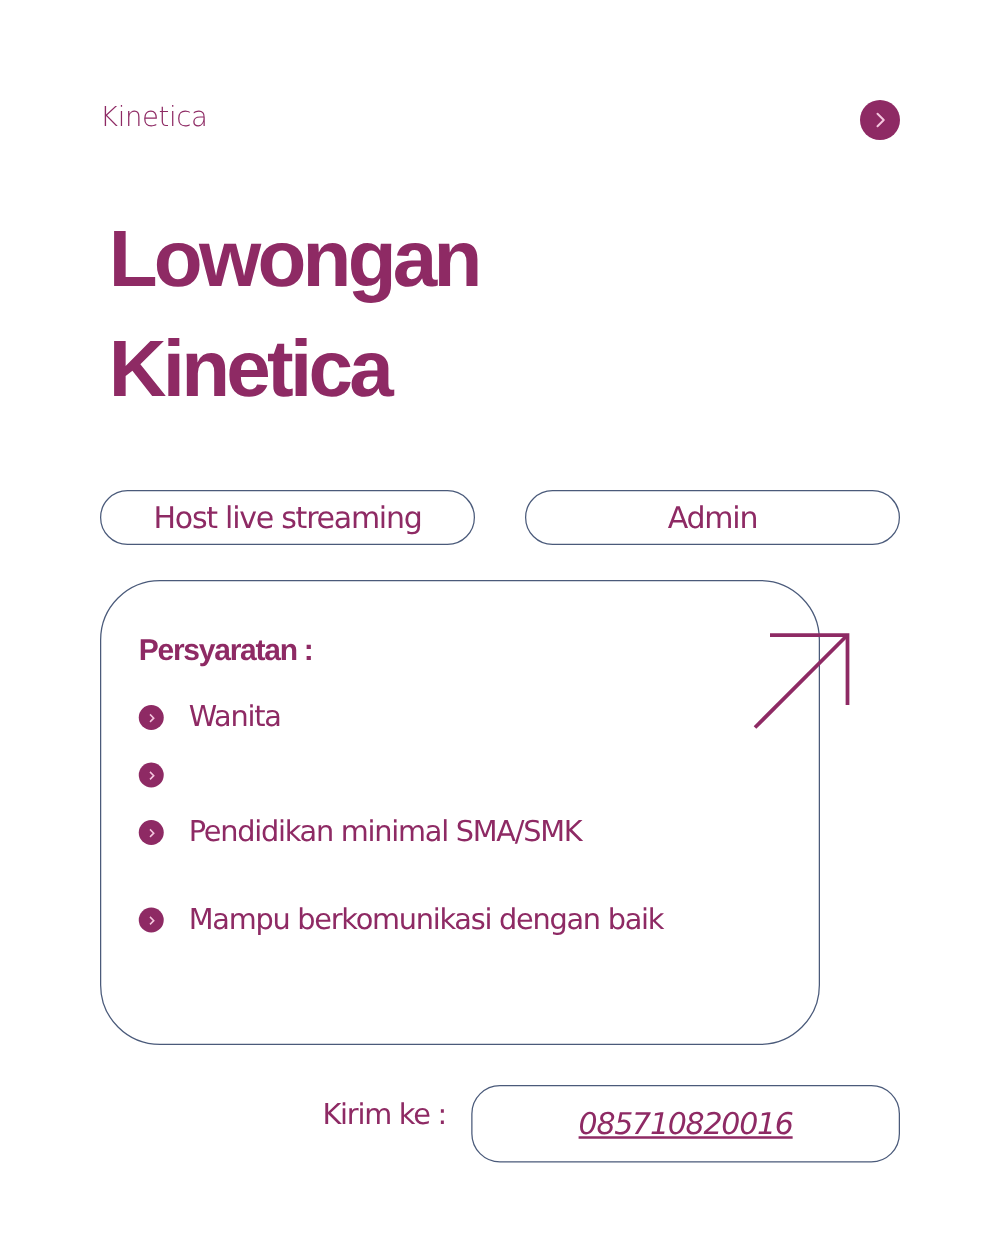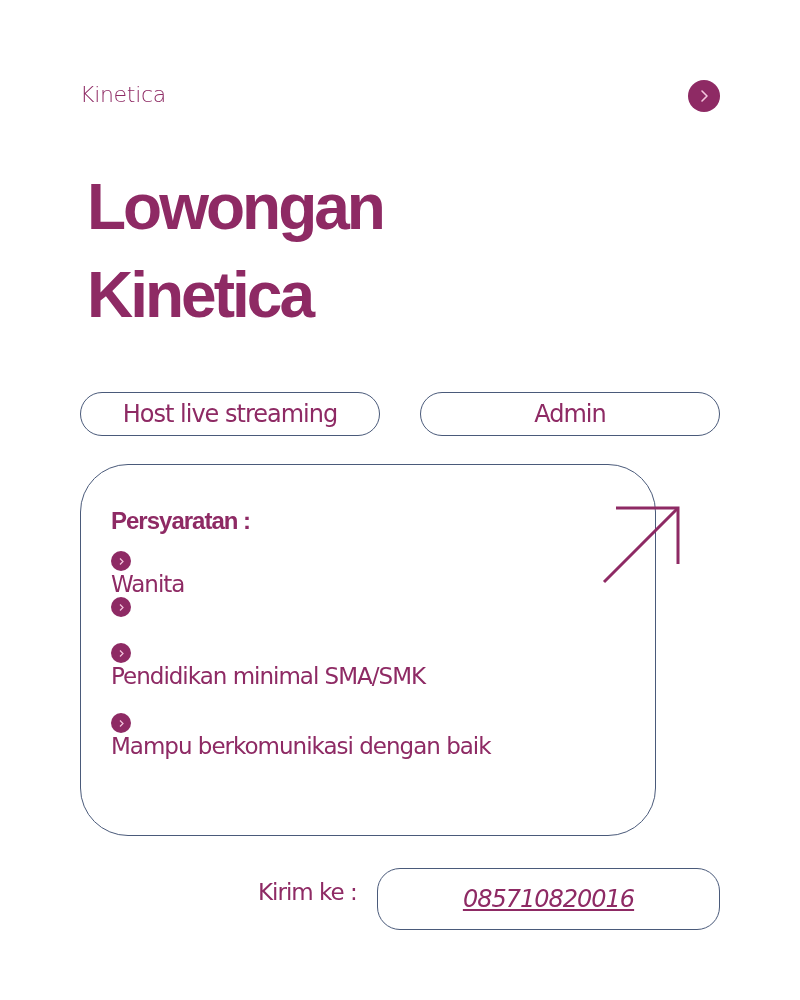--- a/index.html
+++ b/index.html
@@ -15,21 +15,21 @@
   .pill { position:absolute; height:44px; border:1.5px solid #4a5a7a; border-radius:22px; box-sizing:border-box;
           display:flex; align-items:center; justify-content:center; font-size:24px; color:#8e2a64;
           font-family:"DejaVu Sans", sans-serif; letter-spacing:-1px; }
   .pill-1 { left:80px; top:392px; width:300px;text-align:center; }
   .pill-2 { left:420px; top:392px; width:300px; }
   .card { position:absolute; left:80px; top:464px; width:576px; height:372px; border:1.5px solid #4a5a7a;
           border-radius:48px; box-sizing:border-box; }
   .card-title { position:absolute; left:30px; top:42px; font-size:24px; font-weight:700; color:#8e2a64;
                 letter-spacing:-1px; }
   .req-list { position:absolute; left:30px; top:86px; margin:0; padding:0; list-style:none; }
-  .req-item { display:flex; align-items:flex-start; height:46px;flex-direction:column; }
+  .req-item { display:flex; align-items:center; height:46px; }
   .req-item.gap { margin-top:24px; }
   .bullet { width:20px; height:20px; border-radius:50%; background:#8e2a64; display:flex;
             align-items:center; justify-content:center; margin-right:20px; flex:none; }
   .bullet svg { width:9px; height:9px; }
   .req-text { font-size:23px; color:#8e2a64; font-family:"DejaVu Sans", sans-serif; letter-spacing:-1px; }
   .arrow { position:absolute; left:515px; top:35px; width:90px; height:90px; }
   .send-label { position:absolute; left:258px; top:879px; font-size:23px; color:#8e2a64;
                 font-family:"DejaVu Sans", sans-serif; letter-spacing:-1px;text-align:right; }
   .phone { position:absolute; left:377px; top:868px; width:343px; height:62px; border:1.5px solid #4a5a7a;
            border-radius:23px; box-sizing:border-box; display:flex; align-items:center; justify-content:center;

